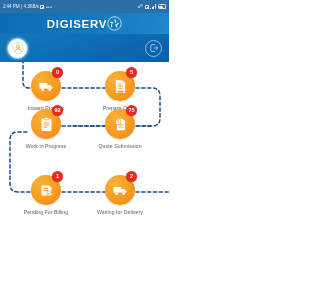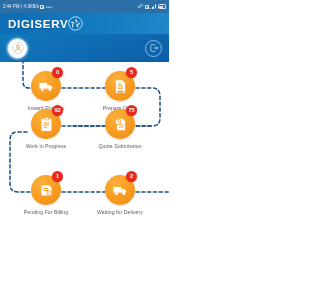--- a/index.html
+++ b/index.html
@@ -57,21 +57,21 @@
   .ic-batt::before{
     content:""; position:absolute; left:0.6px; top:0.6px;
     width:4px; height:2.4px; background:#dbe6ef; border-radius:0.6px;
   }
 
   
   .appbar {
     position:absolute; top:13px; left:0;
     width:169px; height:21px;
     background:linear-gradient(100deg,#0d6cb4 0%, #1277bd 45%, #1e86c9 100%);
-    display:flex; align-items:center; justify-content:flex-start;
+    display:flex; align-items:center; justify-content:center;
     padding:0 8px;
   }
   .brand {
     color:#ffffff;
     font-size:11.5px;
     font-weight:bold;
     letter-spacing:0.7px;
     text-shadow:0 1px 1px rgba(0,0,0,.22);
   }
   .logo-swirl { width:15px; height:15px; display:block; }

